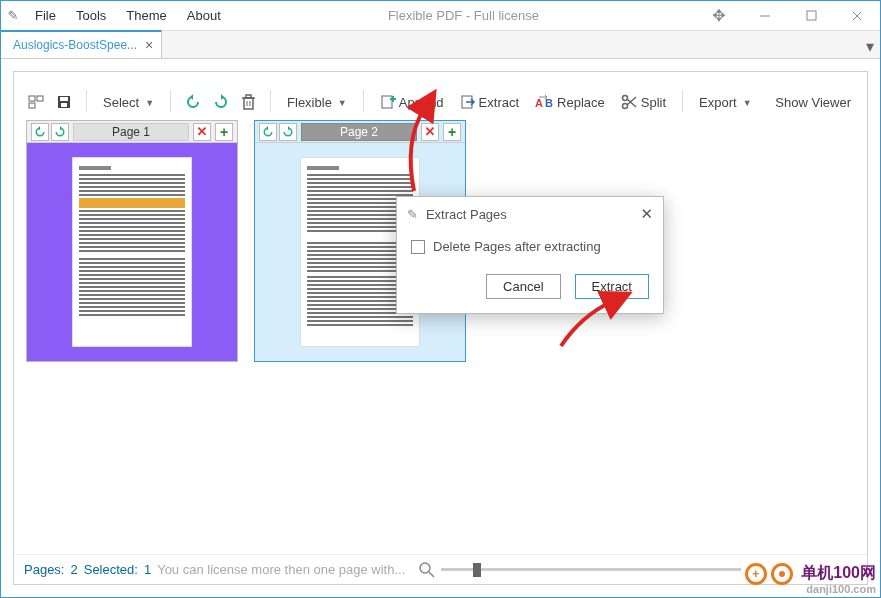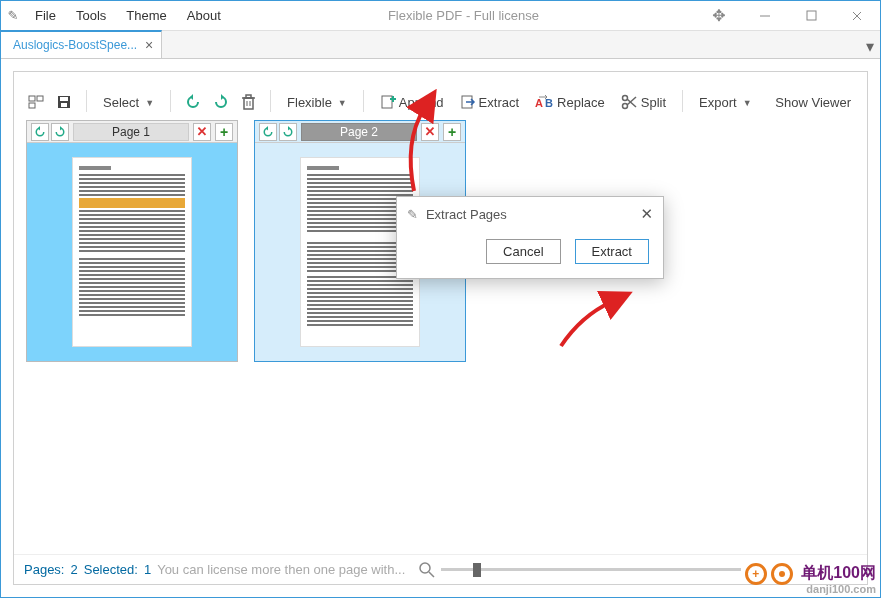--- a/index.html
+++ b/index.html
@@ -26,21 +26,21 @@
 
 .toolbar { height: 40px; display: flex; align-items: flex-end; padding: 0 10px; gap: 4px; border-bottom: 0; }
 .tb-sep { width: 1px; height: 22px; background: #ddd; margin: 0 6px; }
 .tb-btn { display: flex; align-items: center; gap: 4px; padding: 2px 6px; color: #444; font-size: 13px; cursor: pointer; }
 .tb-btn svg, .tb-icon svg { display: block; }
 .tb-icon { padding: 2px 4px; cursor: pointer; }
 .drop-caret { font-size: 9px; color: #666; margin-left: 2px; }
 .spacer { flex: 1; }
 
 .thumbs { flex: 1; display: flex; gap: 16px; padding: 8px 12px; align-items: flex-start; }
-.thumb { border: 1px solid #bbb; width: 212px; background: #7dd3fc; }
+.thumb { border: 1px solid #bbb; width: 212px; background: #8b5cf6; }
 .thumb.selected { border: 1px solid #3b99d8; background: #d6edfb; }
 .thumb-head { height: 22px; display: flex; align-items: center; justify-content: space-between; padding: 0 4px; background: #f0f0f0; border-bottom: 1px solid #ccc; }
 .thumb.selected .thumb-head { background: #d6edfb; }
 .thumb-head .rot { display: flex; gap: 2px; }
 .thumb-head .title { font-size: 12px; color: #333; flex: 1; text-align: center; background: #e0e0e0; margin: 0 4px; border: 1px solid #ccc; padding: 1px 0; }
 .thumb.selected .thumb-head .title { background: #999; color: #fff; border-color: #888; }
 .thumb-head .acts { display: flex; gap: 4px; }
 .ibtn { width: 18px; height: 18px; display: flex; align-items: center; justify-content: center; border: 1px solid #bbb; background: #fff; cursor: pointer; }
 .ibtn.red { color: #d33; font-weight: bold; font-size: 13px; }
 .ibtn.green { color: #2a8a2a; font-weight: bold; font-size: 14px; }
@@ -304,20 +304,24 @@
     </div>
   </div>
 
   <div class="dialog">
     <div class="dlg-title">
       <span class="dicon">✎</span>
       <span>Extract Pages</span>
       <span class="dlg-close">✕</span>
     </div>
     <div class="dlg-body">
+      <label class="chk">
+        <span class="box"></span>
+        <span>Delete Pages after extracting</span>
+      </label>
       <div class="dlg-btns">
         <div class="dlg-btn">Cancel</div>
         <div class="dlg-btn primary">Extract</div>
       </div>
     </div>
   </div>
 
   <svg class="arrow" style="left:393px; top:100px;" width="50" height="100">
     <defs>
         <marker id="ah1" markerWidth="8" markerHeight="8" refX="2" refY="4" orient="auto">

